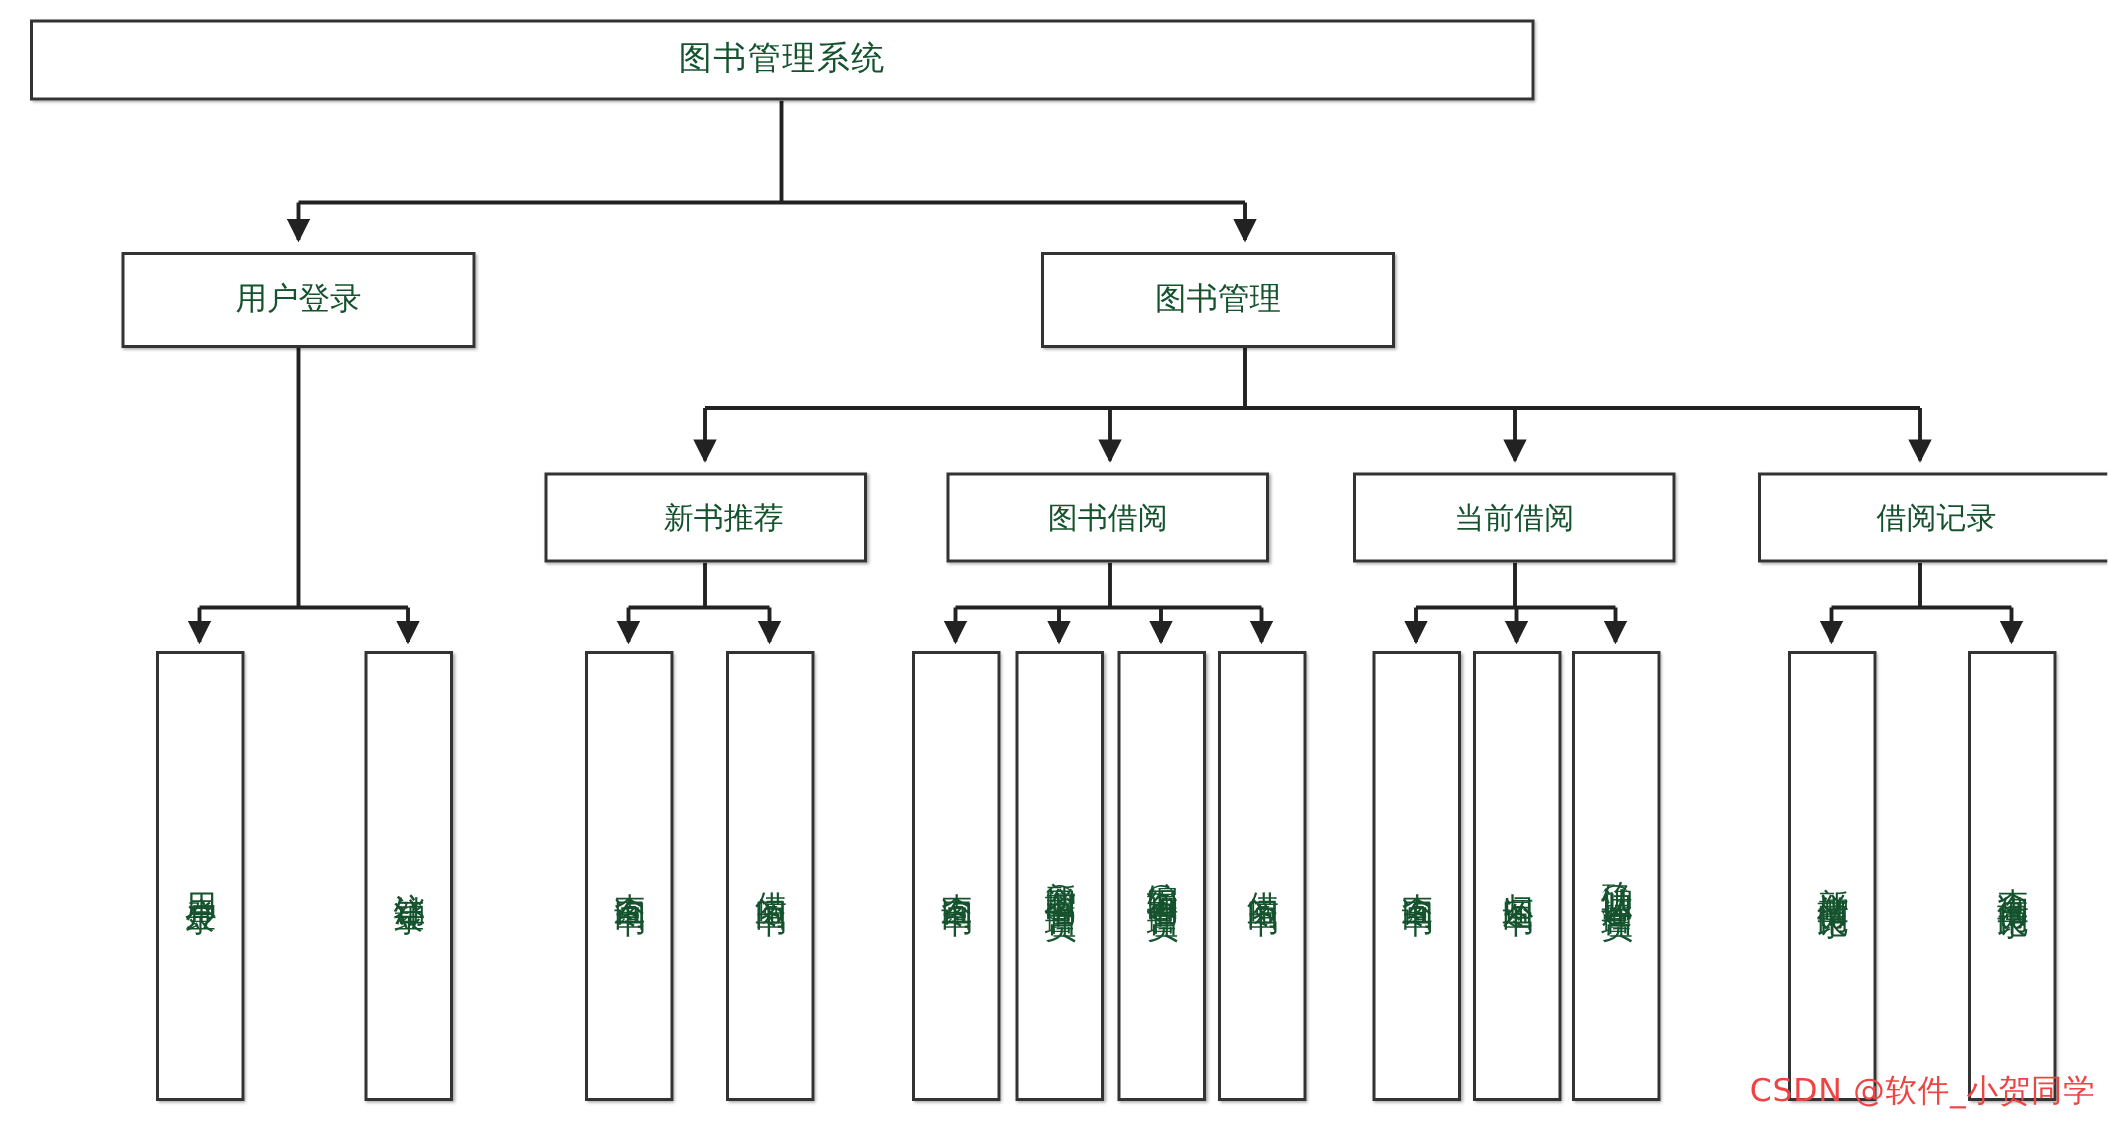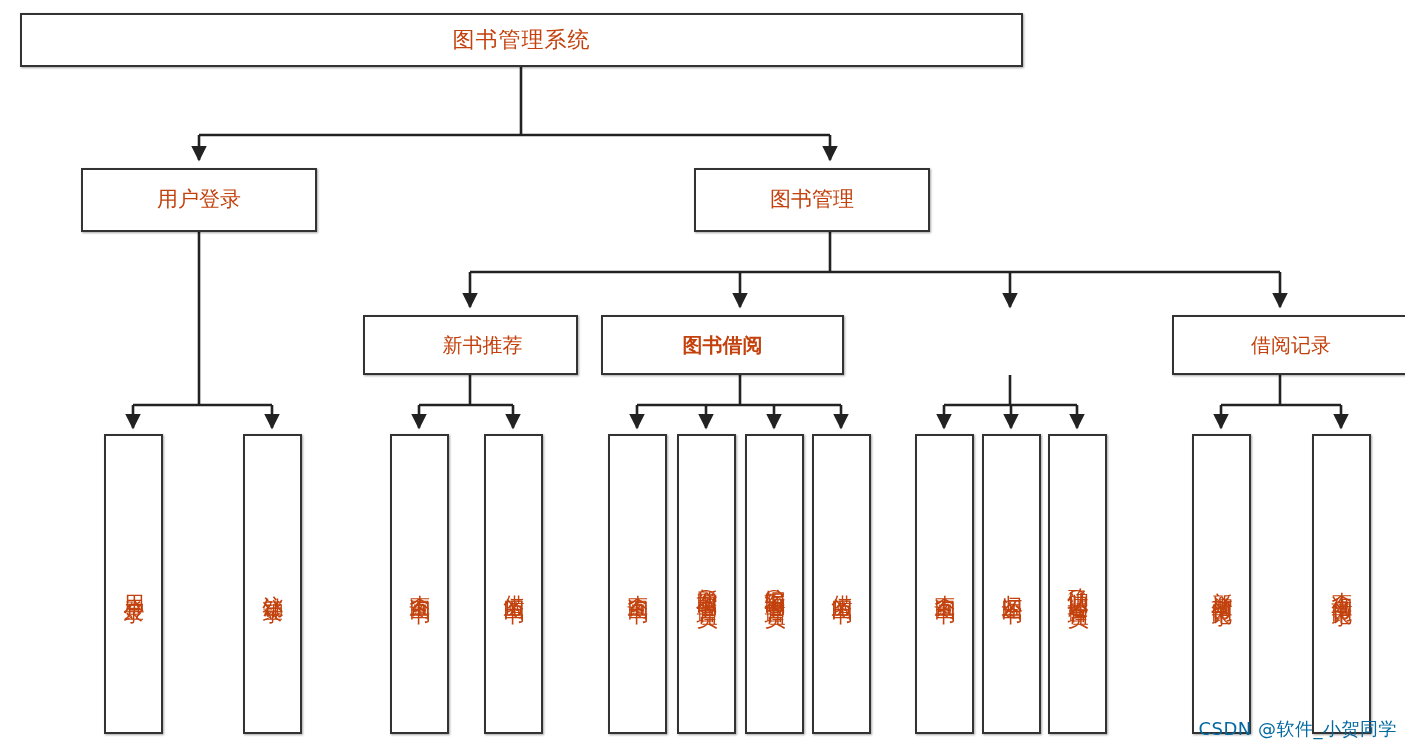--- a/index.html
+++ b/index.html
@@ -3,37 +3,37 @@
 <meta charset="utf-8">
 <style>
   html,body{margin:0;padding:0;background:#ffffff;}
   body{font-family:"DejaVu Sans","Liberation Sans",sans-serif;}
   #stage{position:relative;width:1405px;height:747px;background:#ffffff;overflow:hidden;}
   #stage svg{position:absolute;left:0;top:0;width:1405px;height:747px;}
 
   .node{position:absolute;box-sizing:border-box;background:#ffffff;
         border:2px solid #333333;display:flex;align-items:center;justify-content:center;
         box-shadow:1px 1px 2px rgba(0,0,0,.35);}
-  .node .lbl{color:#c2410c;white-space:pre;line-height:1.12;text-align:center;}
+  .node .lbl{color:#14532d;white-space:pre;line-height:1.12;text-align:center;}
 
   .h-node .lbl{font-size:22px;letter-spacing:1px;}
   .lvl2 .lbl{font-size:21px;}
   .lvl3 .lbl{font-size:20px;}
 
   .leaf{align-items:center;justify-content:center;padding:6px 0;}
   .leaf .lbl{
     writing-mode:vertical-rl;
     text-orientation:upright;
     font-size:21px;
     letter-spacing:3px;
     line-height:1;
   }
 
-  .watermark{position:absolute;right:8px;bottom:6px;color:#0369a1;
-             font-size:18px;letter-spacing:.5px;font-family:"DejaVu Sans","Liberation Sans",sans-serif;
+  .watermark{position:absolute;right:8px;bottom:6px;color:#ef4444;
+             font-size:21px;letter-spacing:.5px;font-family:"DejaVu Sans","Liberation Sans",sans-serif;
              pointer-events:none;}
 </style>
 </head>
 <body>
 
 <div id="stage">
 
   <svg viewBox="0 0 1405 747">
     <defs>
       <marker id="arw" viewBox="0 0 10 10" refX="9" refY="5" markerWidth="6" markerHeight="6" orient="auto-start-reverse">
@@ -91,22 +91,25 @@
   <div class="node lvl2" style="left:81px;top:168px;width:236px;height:64px;">
     <span class="lbl">用户登录</span>
   </div>
   <div class="node lvl2" style="left:694px;top:168px;width:236px;height:64px;">
     <span class="lbl">图书管理</span>
   </div>
 
   <div class="node lvl3" style="left:363px;top:315px;width:215px;height:60px;padding-left:24px;">
     <span class="lbl">新书推荐</span>
   </div>
-  <div class="node lvl3" style="left:601px;top:315px;width:243px;height:60px;font-weight:bold;">
+  <div class="node lvl3" style="left:631px;top:315px;width:215px;height:60px;">
     <span class="lbl">图书借阅</span>
+  </div>
+  <div class="node lvl3" style="left:902px;top:315px;width:215px;height:60px;">
+    <span class="lbl">当前借阅</span>
   </div>
   <div class="node lvl3" style="left:1172px;top:315px;width:238px;height:60px;">
     <span class="lbl">借阅记录</span>
   </div>
 
   <div class="node leaf" style="left:104px;top:434px;width:59px;height:300px;">
     <span class="lbl">用户登录</span>
   </div>
   <div class="node leaf" style="left:243px;top:434px;width:59px;height:300px;">
     <span class="lbl">注销登录</span>

